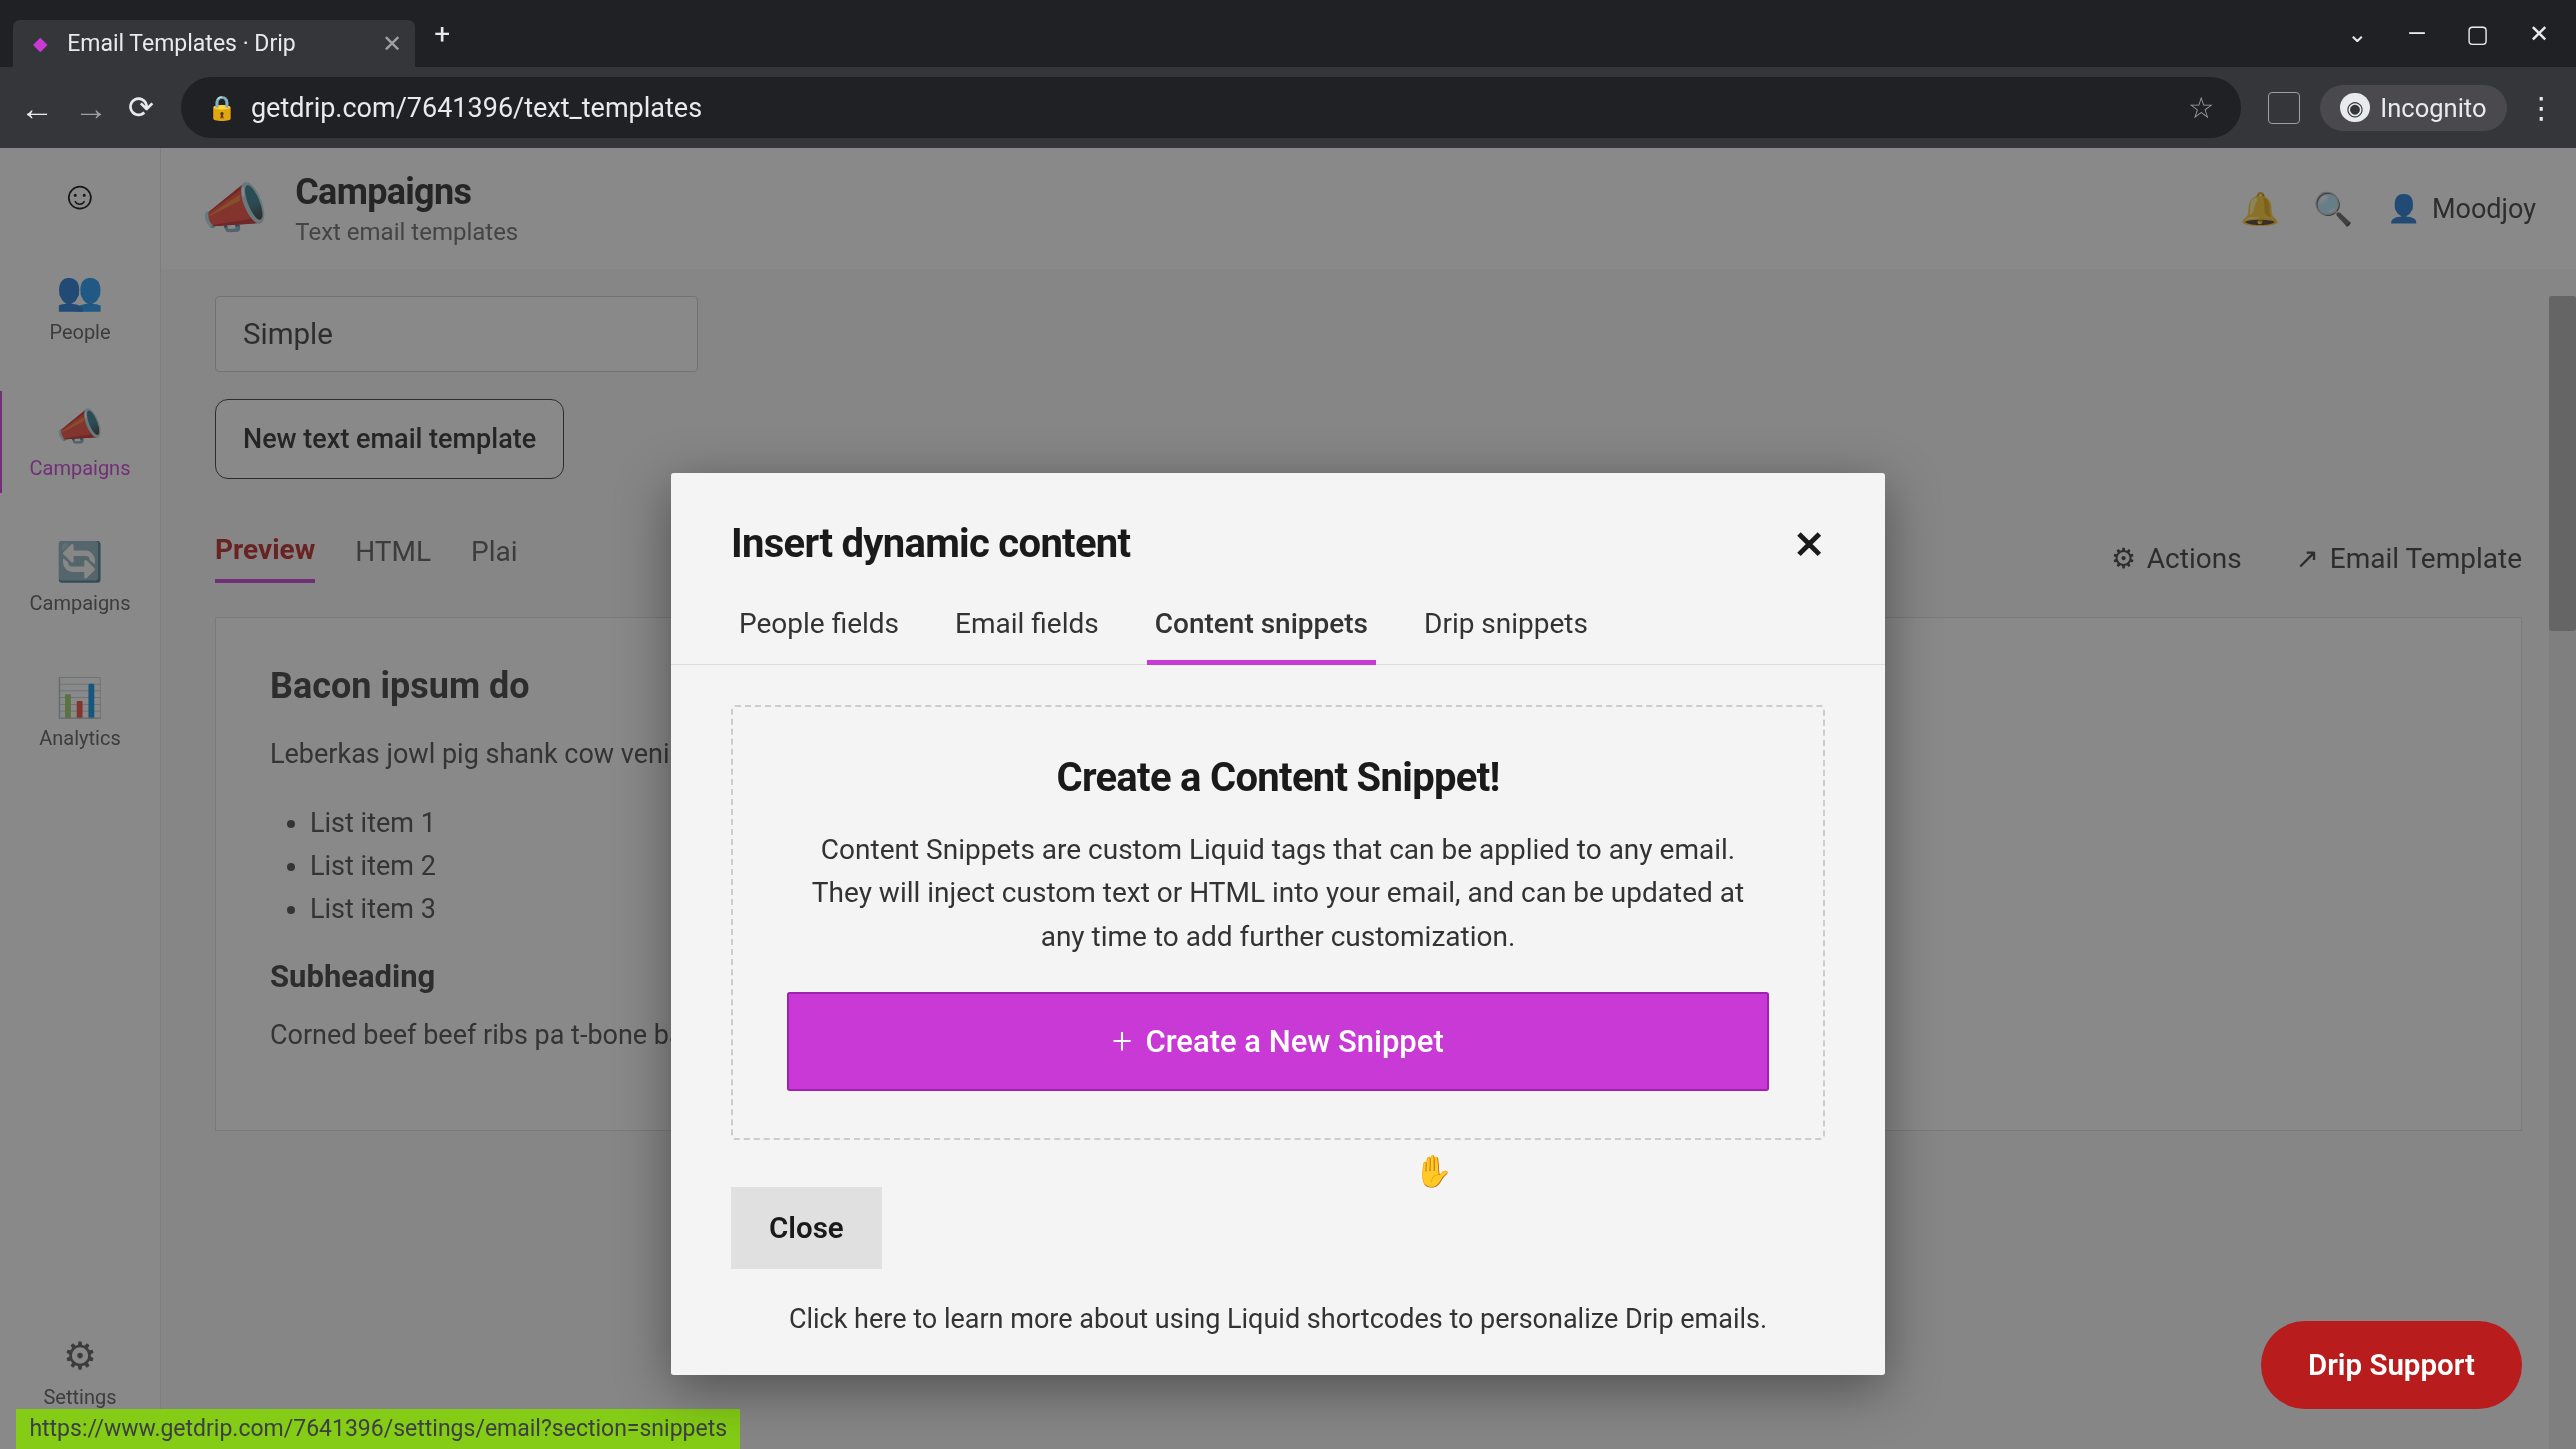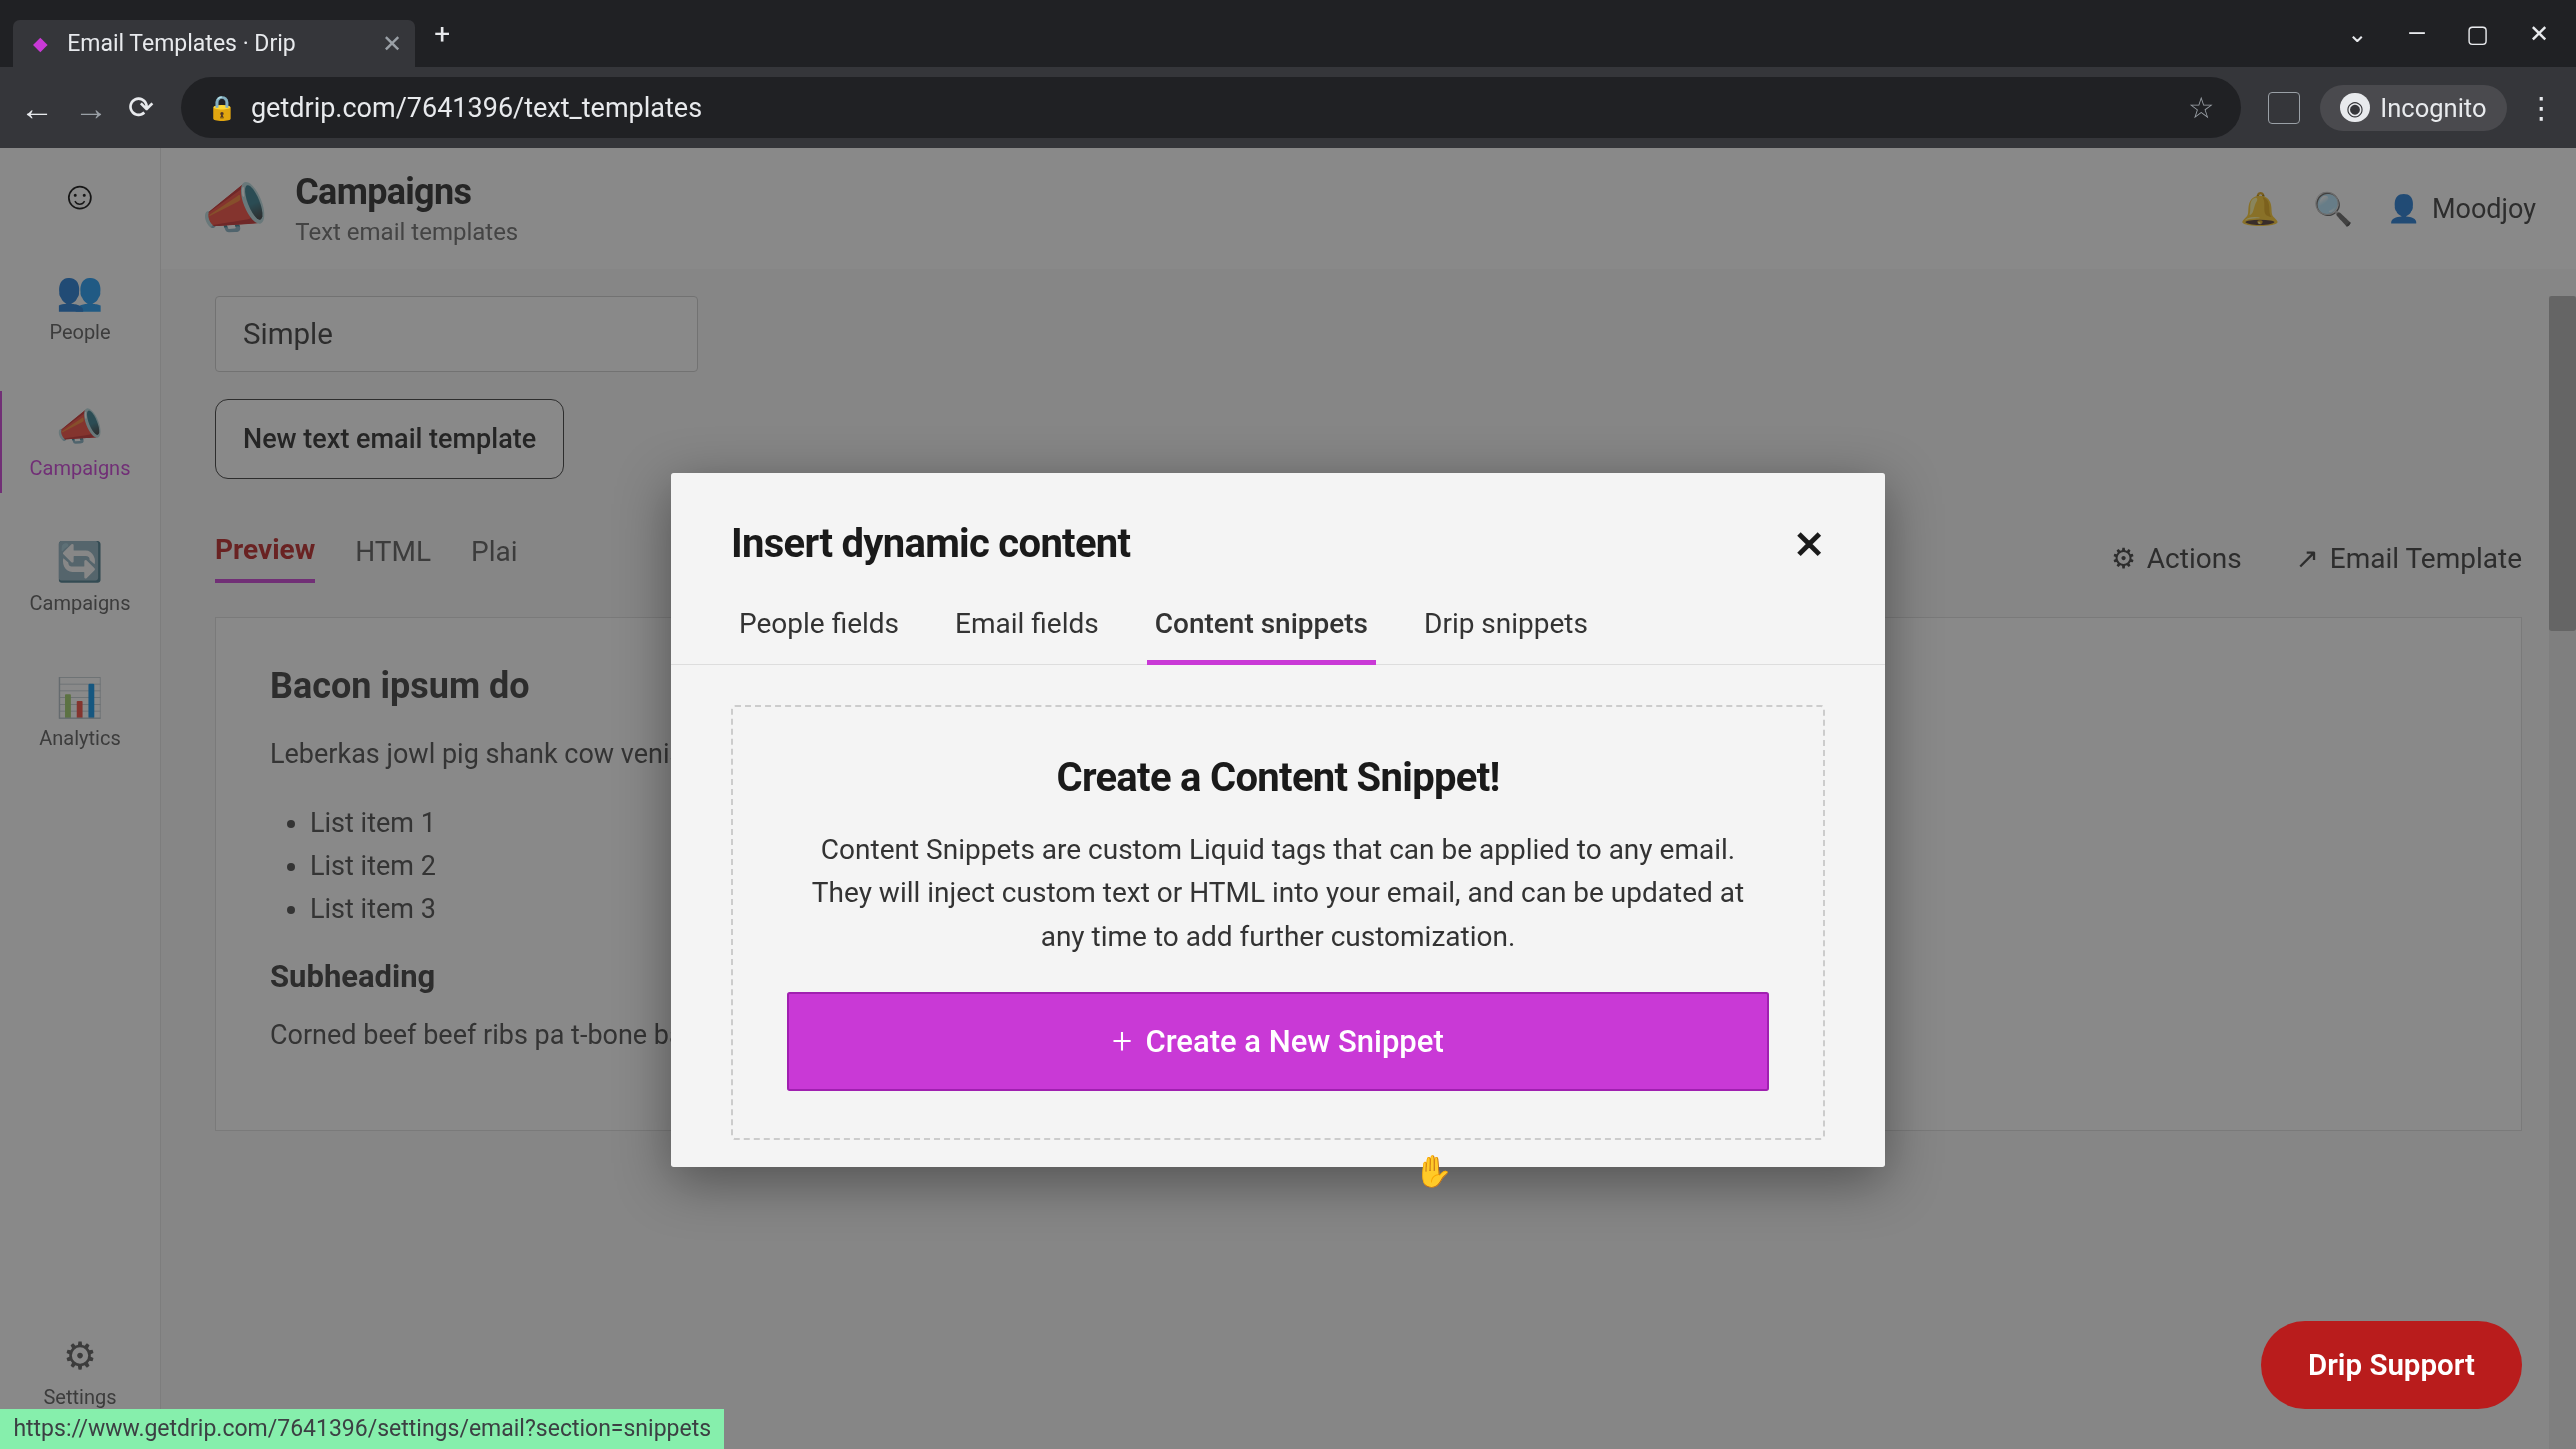--- a/index.html
+++ b/index.html
@@ -62,21 +62,21 @@
 .content-actions{margin-left:auto;display:flex;gap:54px;color:#333}
 .content-actions .ca{display:flex;align-items:center;gap:10.7px;cursor:pointer}
 .email-preview{background:#fff;border:0.7px solid #ddd;margin-top:34px;padding:47px 54px;color:#333}
 .email-preview h2{font-size:36px;font-weight:700;margin-bottom:27px}
 .email-preview p{font-size:27px;line-height:1.5;color:#444;margin-bottom:27px}
 .email-preview ul{margin-left:40px;margin-bottom:27px}
 .email-preview li{font-size:27px;line-height:1.6;color:#444}
 .email-preview h3{font-size:31px;font-weight:700;margin-bottom:20px}
 
 
-.status-bar{position:absolute;left:0;bottom:0;background:#86efac;padding:6.7px 13.4px;font-size:23px;color:#3c4043;z-index:6}
+.status-bar{position:absolute;left:16px;bottom:0;background:#84cc16;padding:6.7px 13.4px;font-size:23px;color:#3c4043;z-index:6}
 
 
 .modal{position:absolute;left:671px;top:325px;width:1214px;background:#f4f4f4;border-radius:2.7px;box-shadow:0 13.4px 54px rgba(0,0,0,0.4);z-index:10;padding:0}
 .modal-header{display:flex;align-items:flex-end;justify-content:space-between;padding:47px 60px 27px}
 .modal-title{font-size:40px;font-weight:700;color:#1a1a1a;letter-spacing:-0.7px}
 .modal-close{font-size:38px;font-weight:700;color:#1a1a1a;cursor:pointer}
 .modal-tabs{display:flex;gap:40px;padding:0 60px;border-bottom:1.3px solid #ddd}
 .modal-tabs .mt{font-size:28px;color:#333;padding:13.4px 8px 20px;cursor:pointer}
 .modal-tabs .mt.active{border-bottom:5.4px solid #c939d6;margin-bottom:-1.3px;font-weight:500}
 .modal-body{padding:40px 60px 27px}
@@ -234,20 +234,26 @@
     <div class="modal-body">
       <div class="snippet-card">
         <h3>Create a Content Snippet!</h3>
         <p>Content Snippets are custom Liquid tags that can be applied to any email. They will inject custom text or HTML into your email, and can be updated at any time to add further customization.</p>
         <button class="create-btn">
           <span class="plus">+</span>
           <span>Create a New Snippet</span>
         </button>
       </div>
     </div>
+    <div class="modal-footer">
+      <button class="close-btn">Close</button>
+      <div class="learn-more">
+        <span>Click </span><span class="link">here</span><span> to learn more about using Liquid shortcodes to personalize Drip emails.</span>
+      </div>
+    </div>
   </div>
 
   <div class="support-pill">Drip Support</div>
 
   <div class="status-bar">https://www.getdrip.com/7641396/settings/email?section=snippets</div>
 
   <div class="cursor" style="left:1414px;top:1005px">✋</div>
 </div>
 
 

